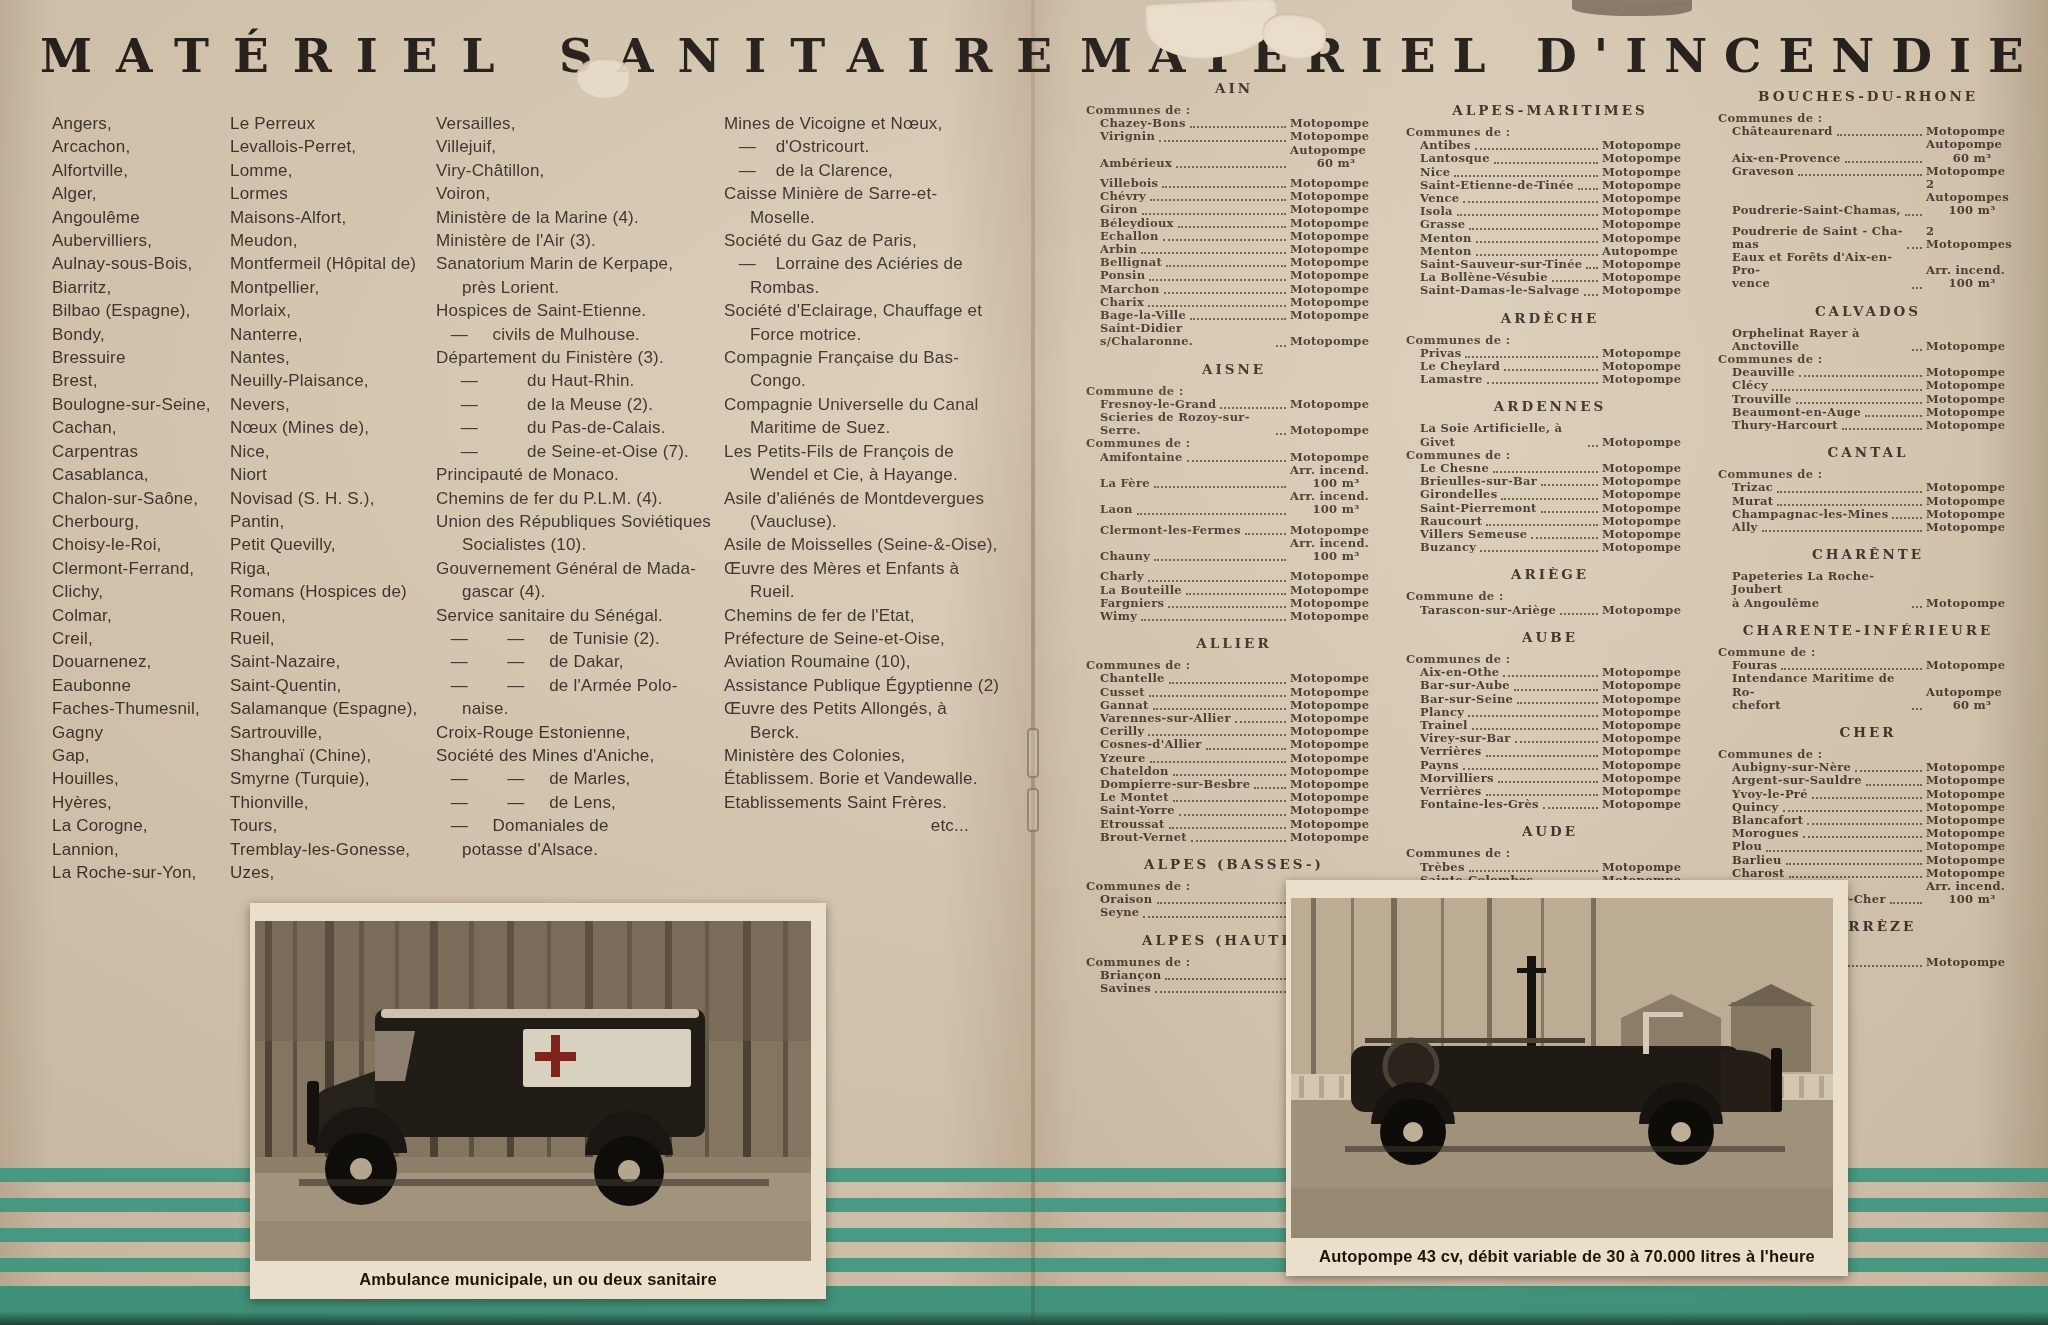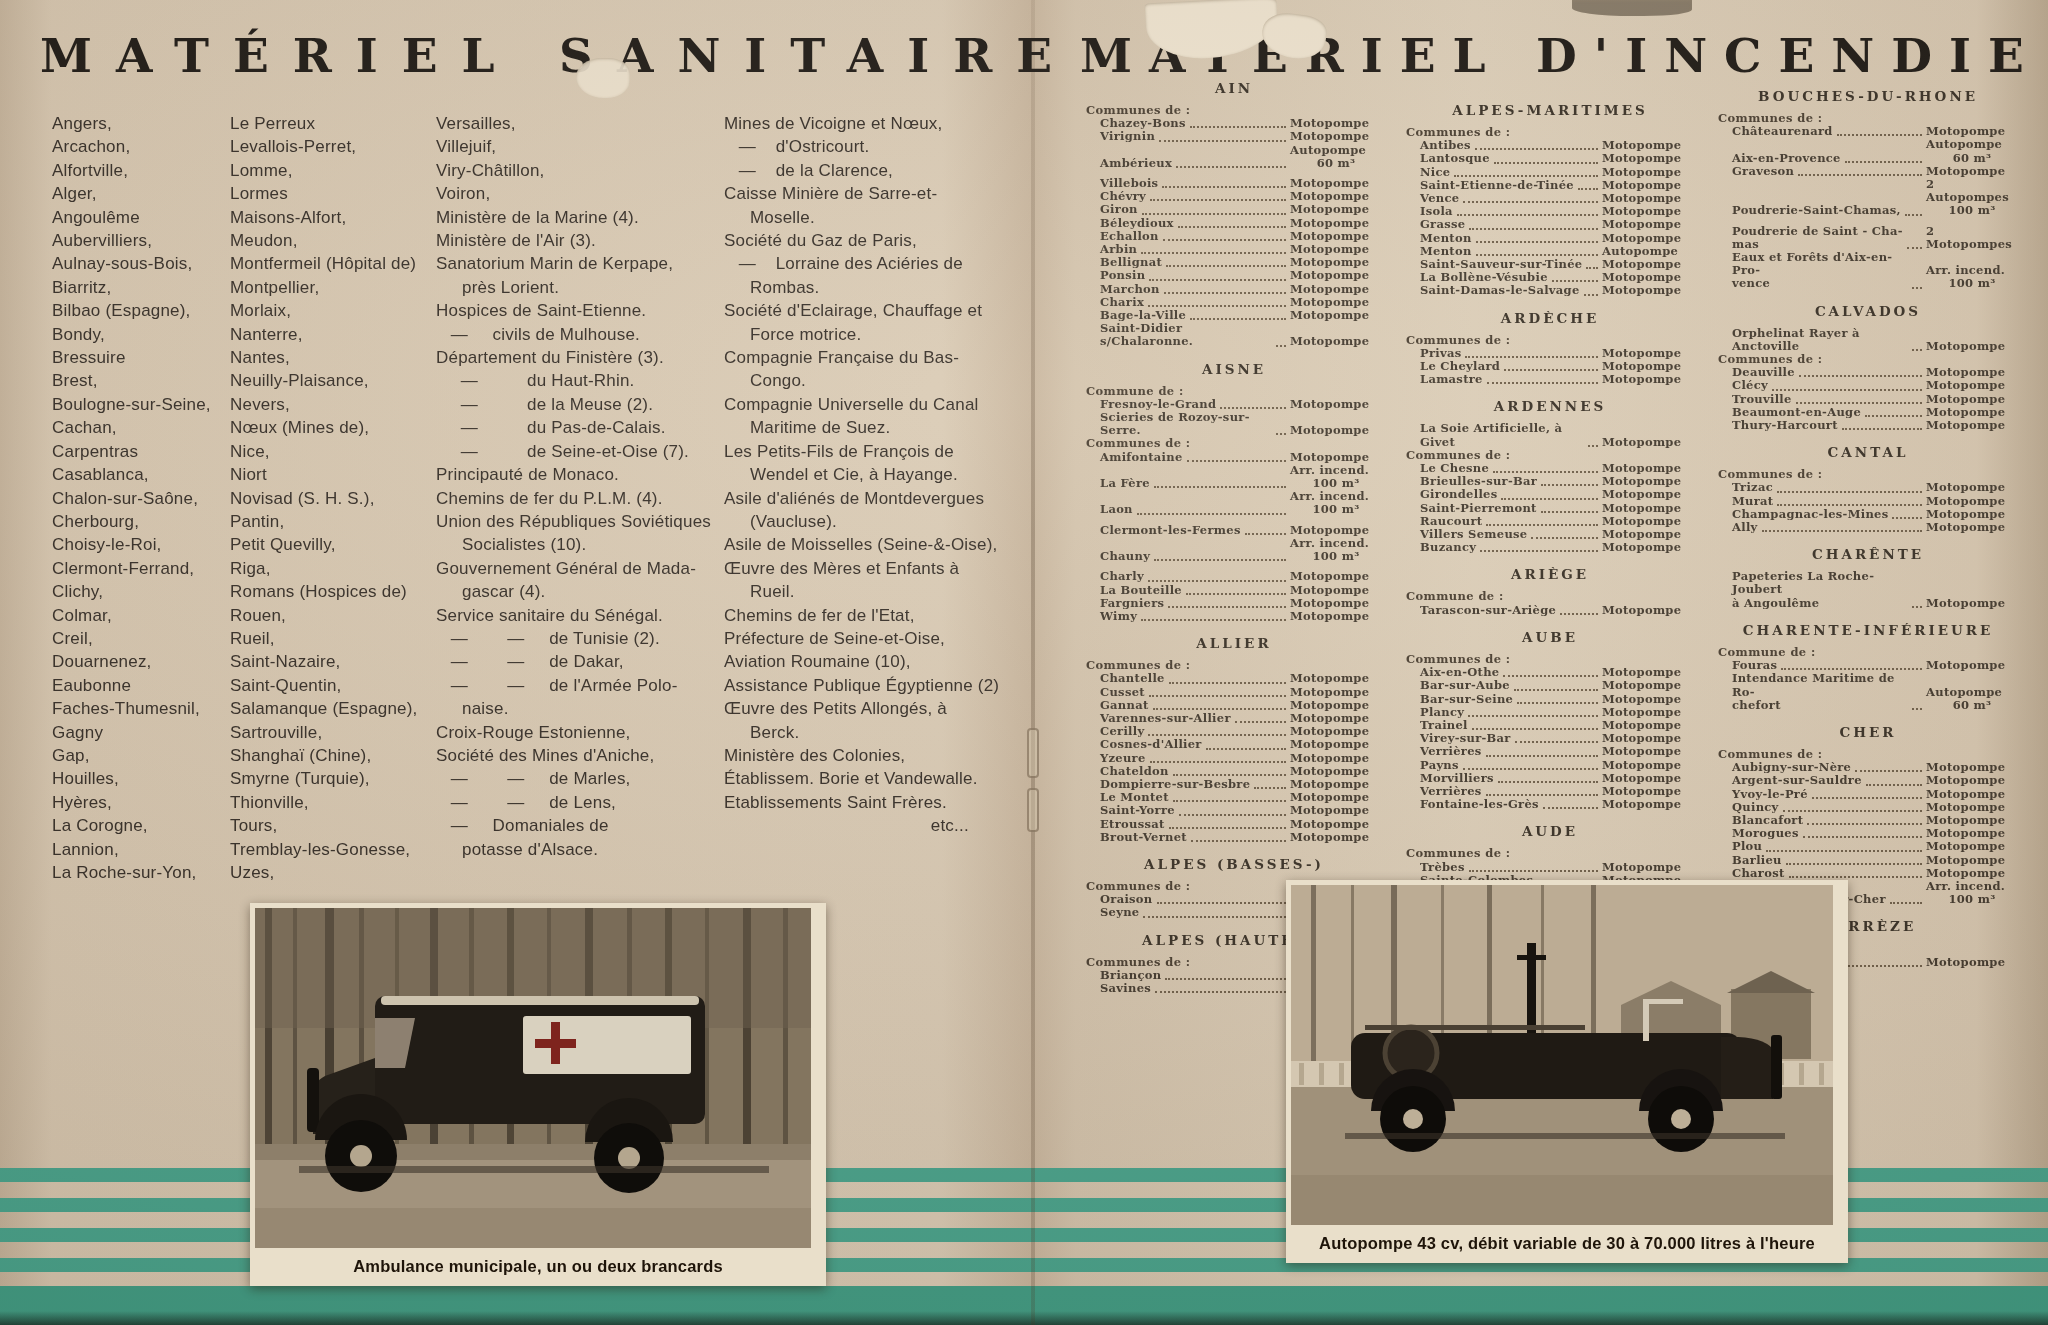--- a/index.html
+++ b/index.html
@@ -58,21 +58,21 @@
   .fire-sec:first-child .sec-title{margin-top:0;}
   .lbl{font-size:11.5px;line-height:13.2px;font-weight:700;letter-spacing:.4px;}
   .row{display:flex;align-items:flex-end;padding-left:14px;line-height:13.2px;
     font-size:11.5px;letter-spacing:.3px;}
   .row.gap{margin-top:7px;}
   .nm{white-space:pre-wrap;font-weight:700;color:#3e352a;}
   .dots{flex:1;min-width:10px;margin:0 4px 2px;border-bottom:2px dotted #6b5b46;height:9px;}
   .val{flex:none;width:92px;display:flex;flex-direction:column;font-weight:700;color:#3e352a;}
   .val2{text-align:center;}
   
-  .figure{position:absolute;background:#e9dfca;padding:5px 5px 0;
+  .figure{position:absolute;background:#e9dfca;padding:18px 5px 0;
     box-shadow:0 3px 10px rgba(35,25,10,.45);z-index:3;}
   .figure svg{display:block;}
   .caption{font-family:"Liberation Sans",sans-serif;font-weight:700;font-size:16.5px;
     text-align:center;color:#1e1409;padding:9px 4px 10px;letter-spacing:.2px;}
   .fig-left{left:250px;top:903px;width:566px;}
   .fig-right{left:1286px;top:880px;width:552px;}
 </style>
 </head>
 <body>
 
@@ -257,21 +257,21 @@
         <rect x="52" y="160" width="12" height="64" rx="4" fill="#14110d"></rect>
         <path d="M60 232 a46 46 0 0 1 92 0 Z" fill="#1a1611"></path>
         <path d="M330 234 a44 44 0 0 1 88 0 Z" fill="#1a1611"></path>
         <circle cx="106" cy="248" r="36" fill="#0f0d0a"></circle>
           <circle cx="106" cy="248" r="11" fill="#b4a68e"></circle>
         <circle cx="374" cy="250" r="35" fill="#0f0d0a"></circle>
           <circle cx="374" cy="250" r="11" fill="#b4a68e"></circle>
         <rect x="44" y="258" width="470" height="7" fill="#3c342a" opacity="0.6"></rect>
         <rect y="300" width="556" height="40" fill="#95866f" opacity="0.8"></rect>
       </svg>
-      <figcaption class="caption">Ambulance municipale, un ou deux brancards</figcaption>
+      <figcaption class="caption">Ambulance municipale, un ou deux sanitaire</figcaption>
     </figure>
   </div>
 
   <div>
     <div class="page-title title-right">MATÉRIEL D'INCENDIE</div>
     <div class="patch p1"></div>
     <div class="patch p2"></div>
     <div class="patch p3"></div>
     <div class="patch p4"></div>
     <div class="fire-cols" id="fire-cols">

